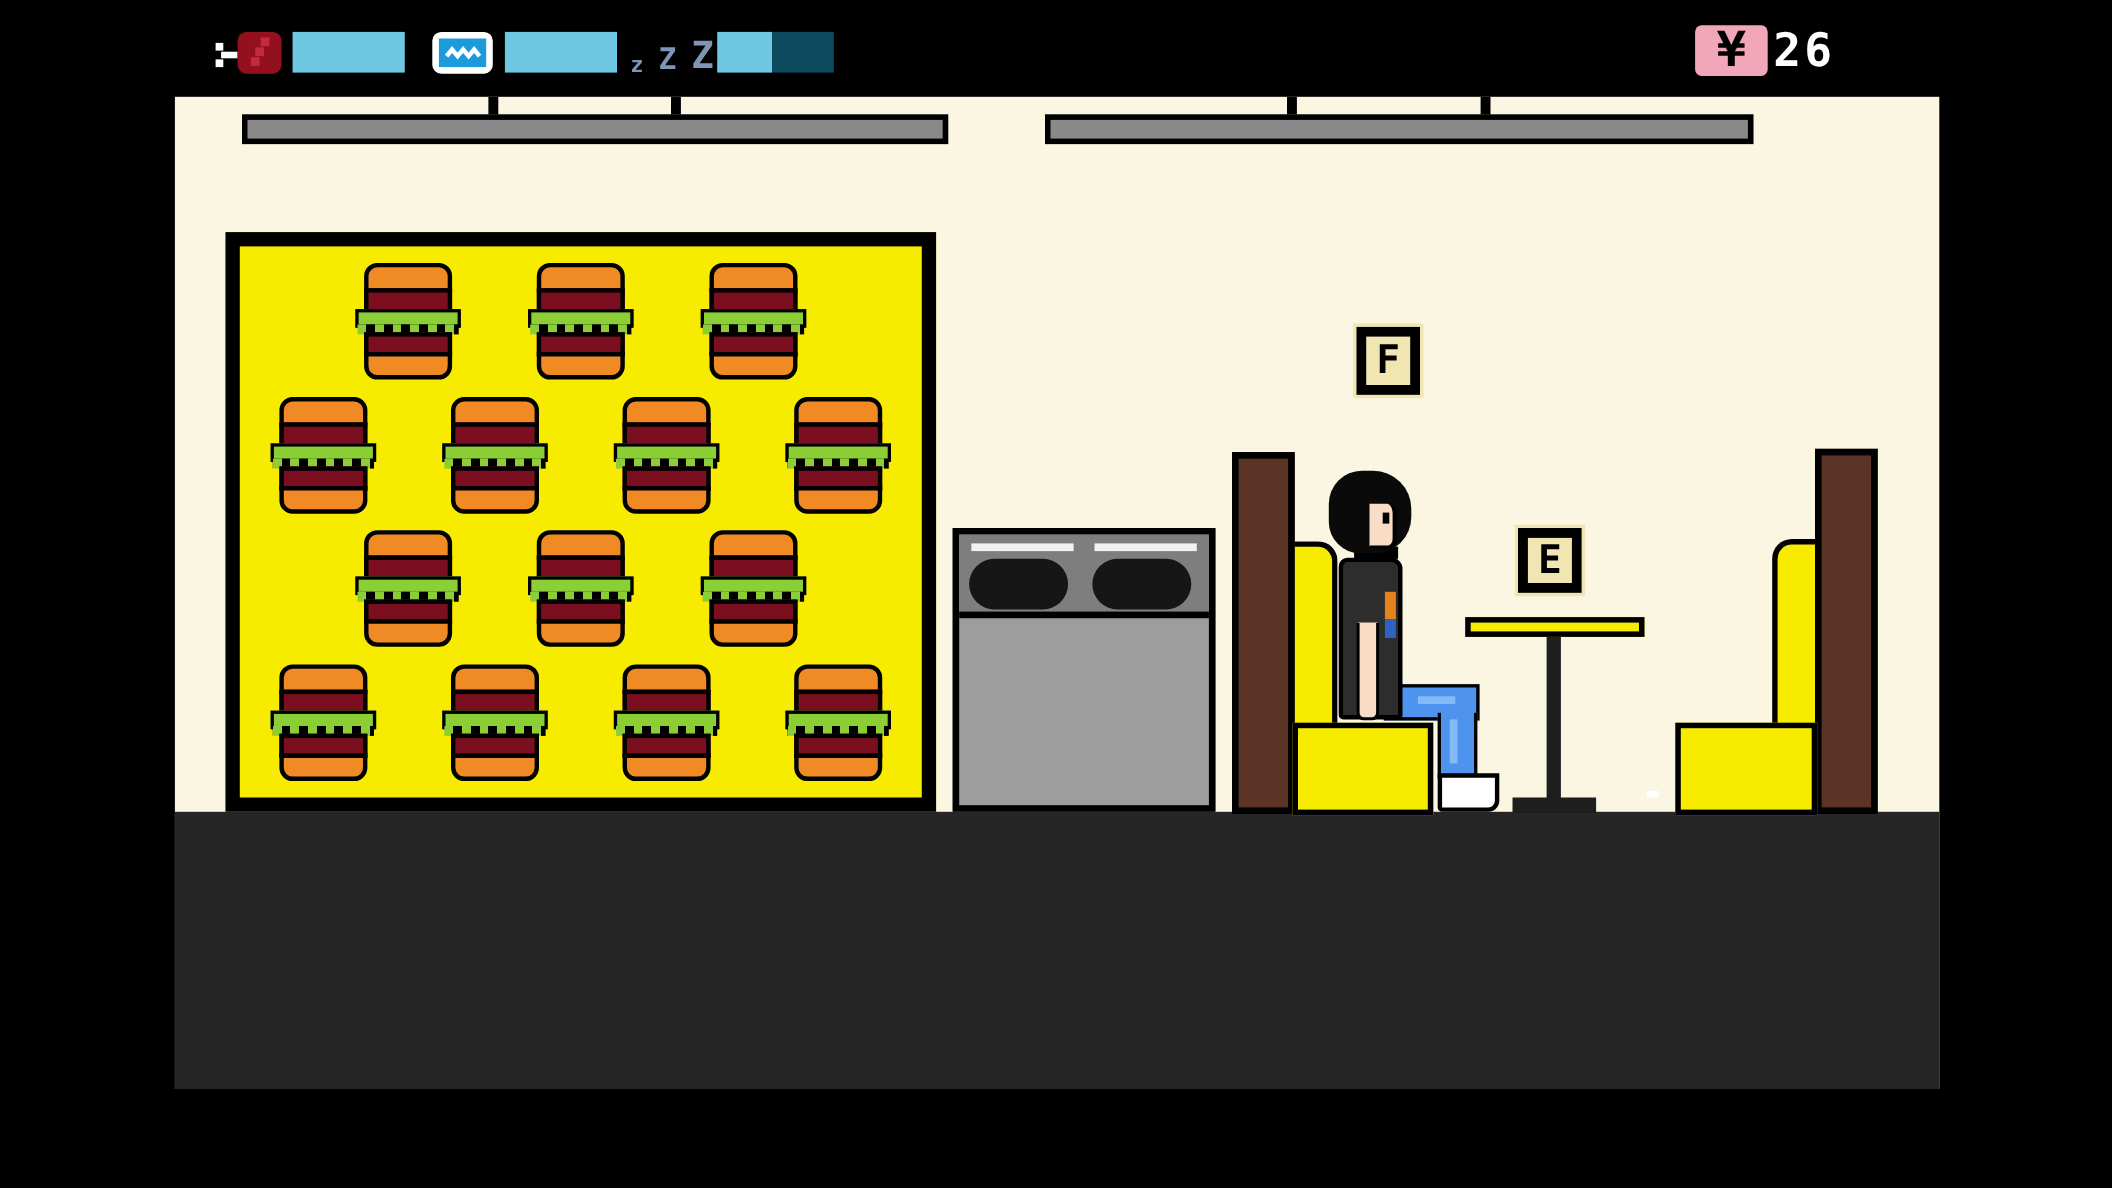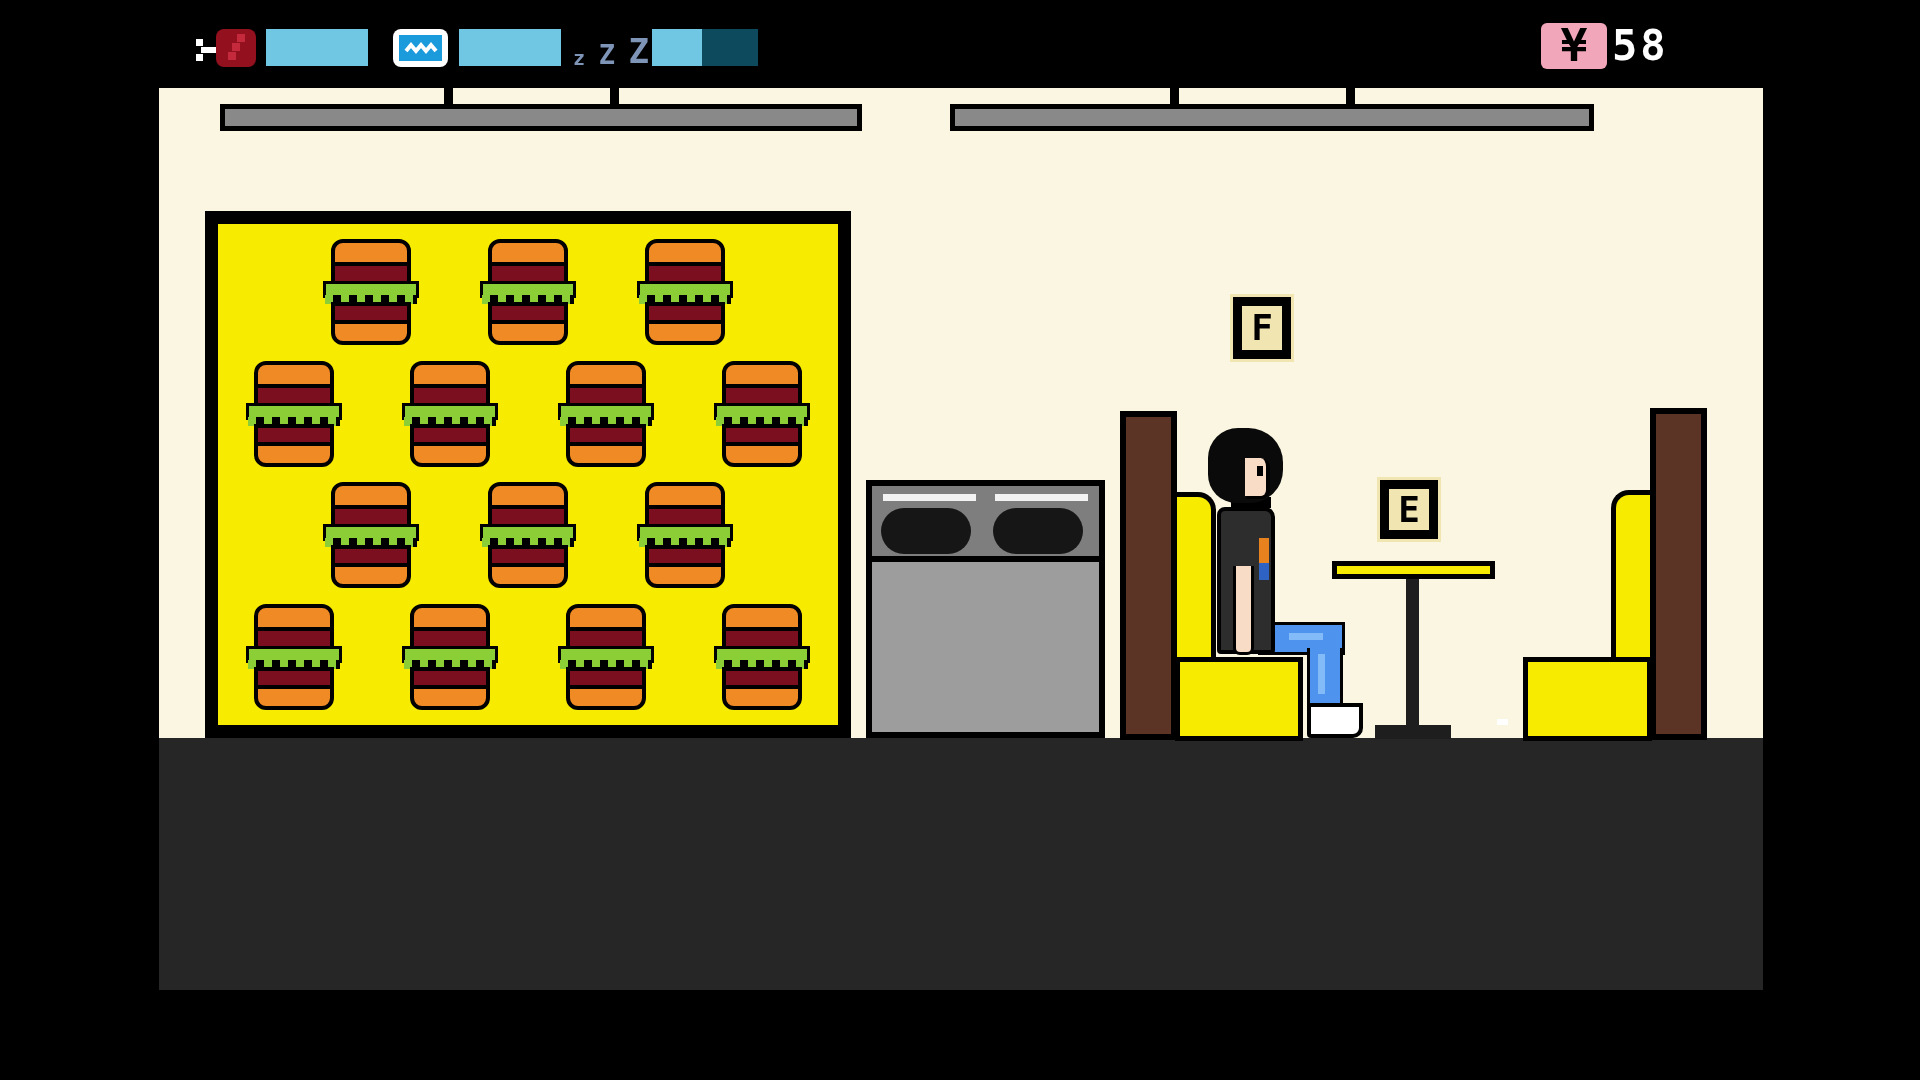--- a/index.html
+++ b/index.html
@@ -128,21 +128,21 @@
   <div class="hud-el" id="zzz-icon">
     <span class="z1">z</span>
     <span class="z2">Z</span>
     <span class="z3">Z</span>
   </div>
   <div class="meter hud-el" id="meter-2" style="background: linear-gradient(90deg, rgb(111, 199, 227) 0px, rgb(111, 199, 227) 47%, rgb(13, 74, 94) 47%, rgb(13, 74, 94) 100%);"></div>
 
   <div class="hud-el" id="money-icon">
     <span>¥</span>
   </div>
-  <div class="hud-el" id="money-value">58</div>
+  <div class="hud-el" id="money-value">26</div>
 
   <div id="scene">
     <div id="floor"></div>
 
     <div class="light-rod" id="rod-1a"></div>
     <div class="light-rod" id="rod-1b"></div>
     <div class="light-bar" id="light-1"></div>
     <div class="light-rod" id="rod-2a"></div>
     <div class="light-rod" id="rod-2b"></div>
     <div class="light-bar" id="light-2"></div>

